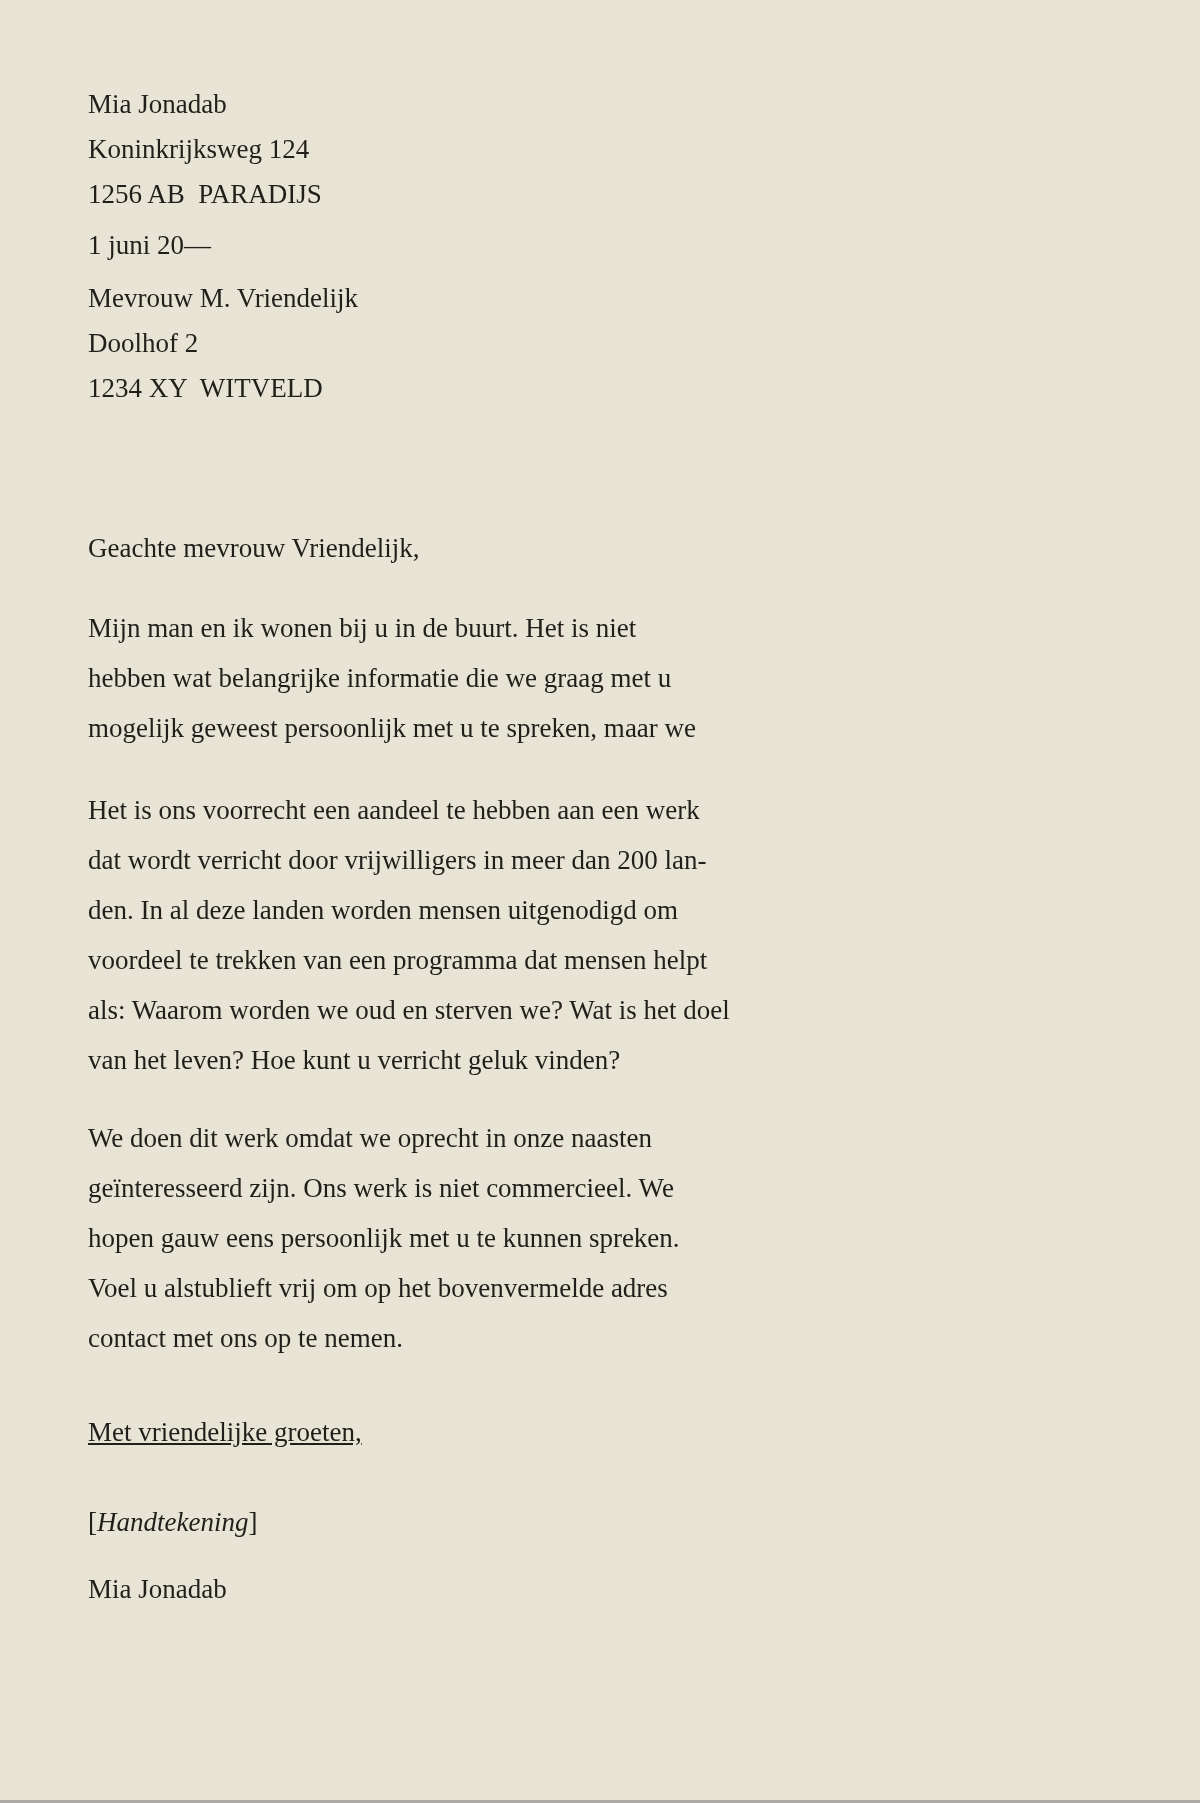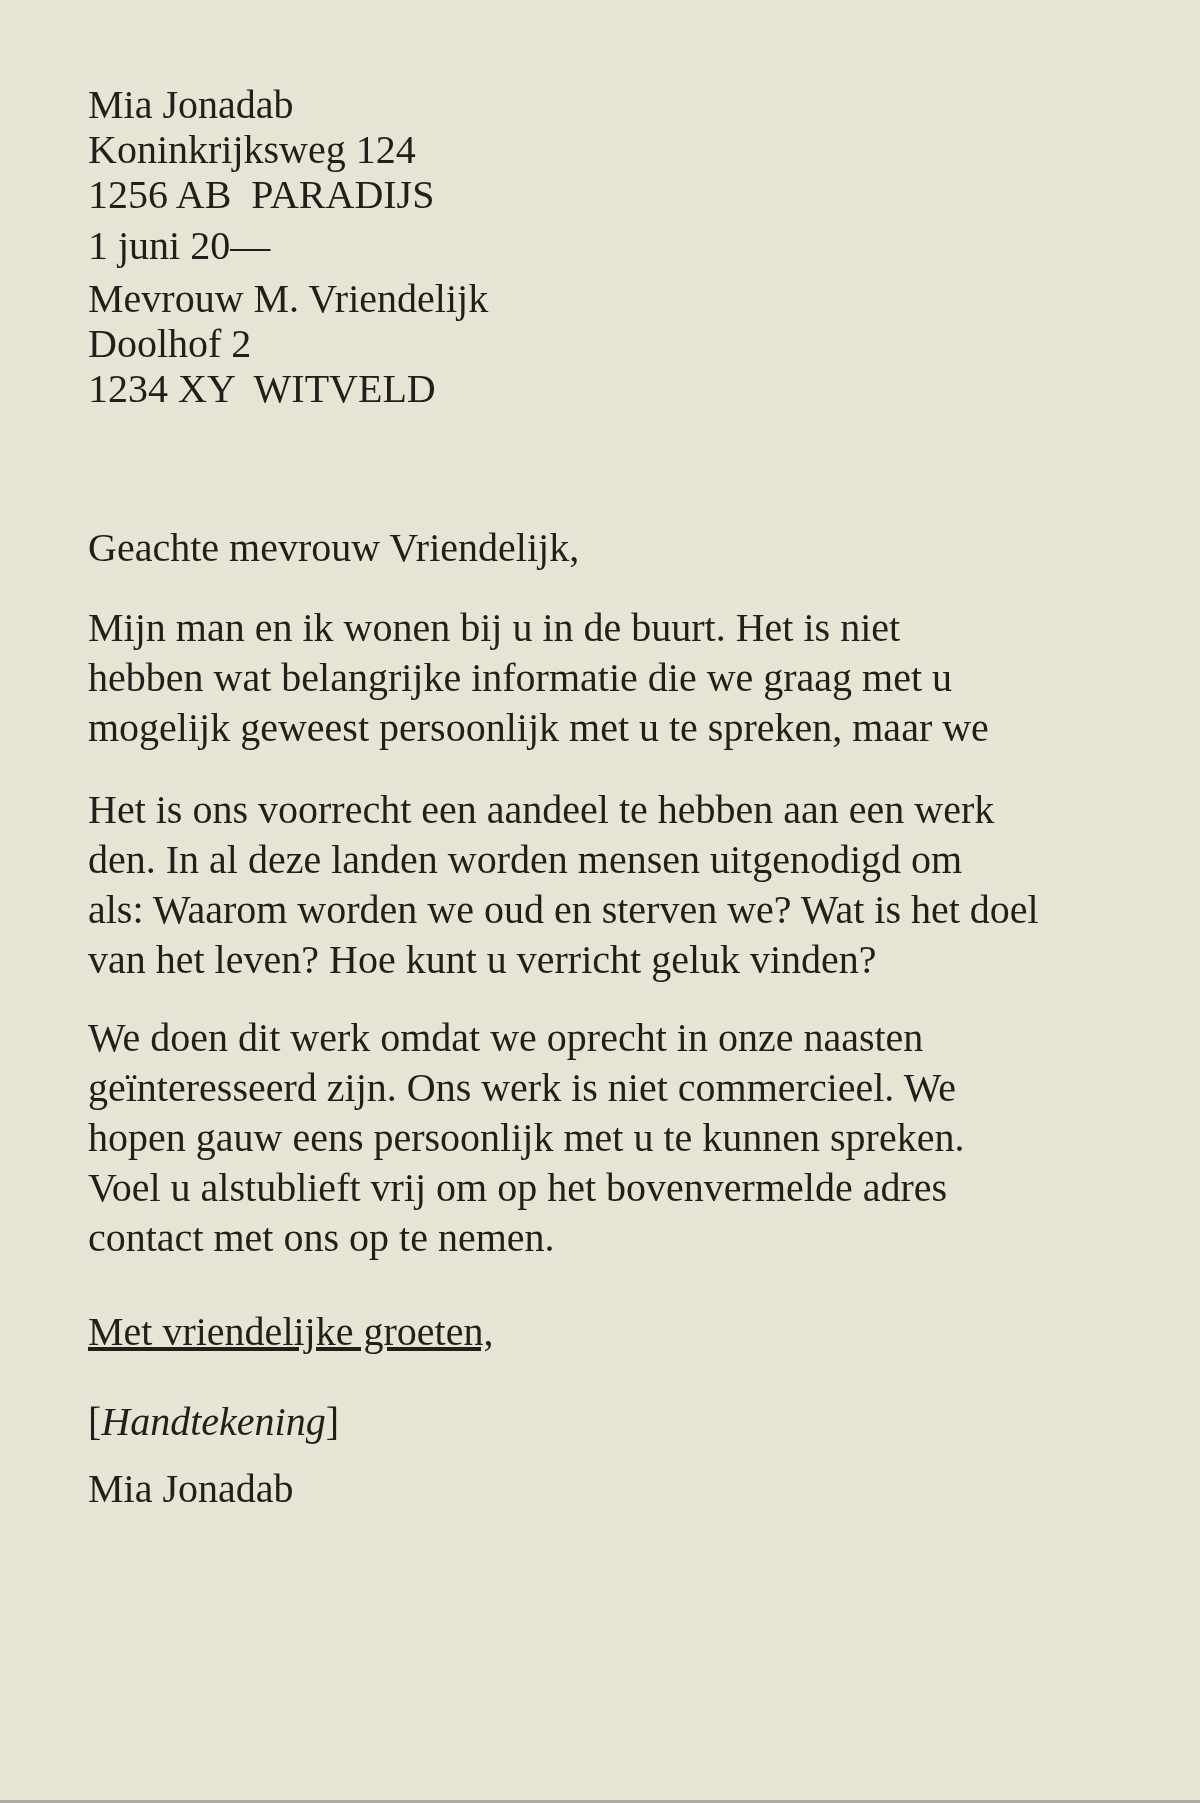--- a/index.html
+++ b/index.html
@@ -18,21 +18,21 @@
     width:100%;
     height:100%;
     pointer-events:none;
     opacity:.5;
   }
   .content {
     position:absolute;
     left:88px;
     top:82px;
     right:84px;
-    font-size:40px;
+    font-size:27px;
   }
   .line { white-space:pre; }
   .addr-block .line { line-height:45px; }
   .date-block { margin-top:6px; }
   .date-block .line { line-height:45px; }
   .recipient-block { margin-top:8px; }
   .salutation-block { margin-top:112px; }
   .salutation-block .line,
   .para .line,
   .closing-block .line,
@@ -91,21 +91,23 @@
     </div>
 
     <div class="para para-1">
       <div class="line">Mijn man en ik wonen bij u in de buurt. Het is niet</div>
       <div class="line">hebben wat belangrijke informatie die we graag met u</div>
       <div class="line">mogelijk geweest persoonlijk met u te spreken, maar we</div>
     </div>
 
     <div class="para para-2">
       <div class="line">Het is ons voorrecht een aandeel te hebben aan een werk</div>
+      <div class="line">dat wordt verricht door vrijwilligers in meer dan 200 lan-</div>
       <div class="line">den. In al deze landen worden mensen uitgenodigd om</div>
+      <div class="line">voordeel te trekken van een programma dat mensen helpt</div>
       <div class="line">als: Waarom worden we oud en sterven we? Wat is het doel</div>
       <div class="line">van het leven? Hoe kunt u verricht geluk vinden?</div>
     </div>
 
     <div class="para para-3">
       <div class="line">We doen dit werk omdat we oprecht in onze naasten</div>
       <div class="line">geïnteresseerd zijn. Ons werk is niet commercieel. We</div>
       <div class="line">hopen gauw eens persoonlijk met u te kunnen spreken.</div>
       <div class="line">Voel u alstublieft vrij om op het bovenvermelde adres</div>
       <div class="line">contact met ons op te nemen.</div>

